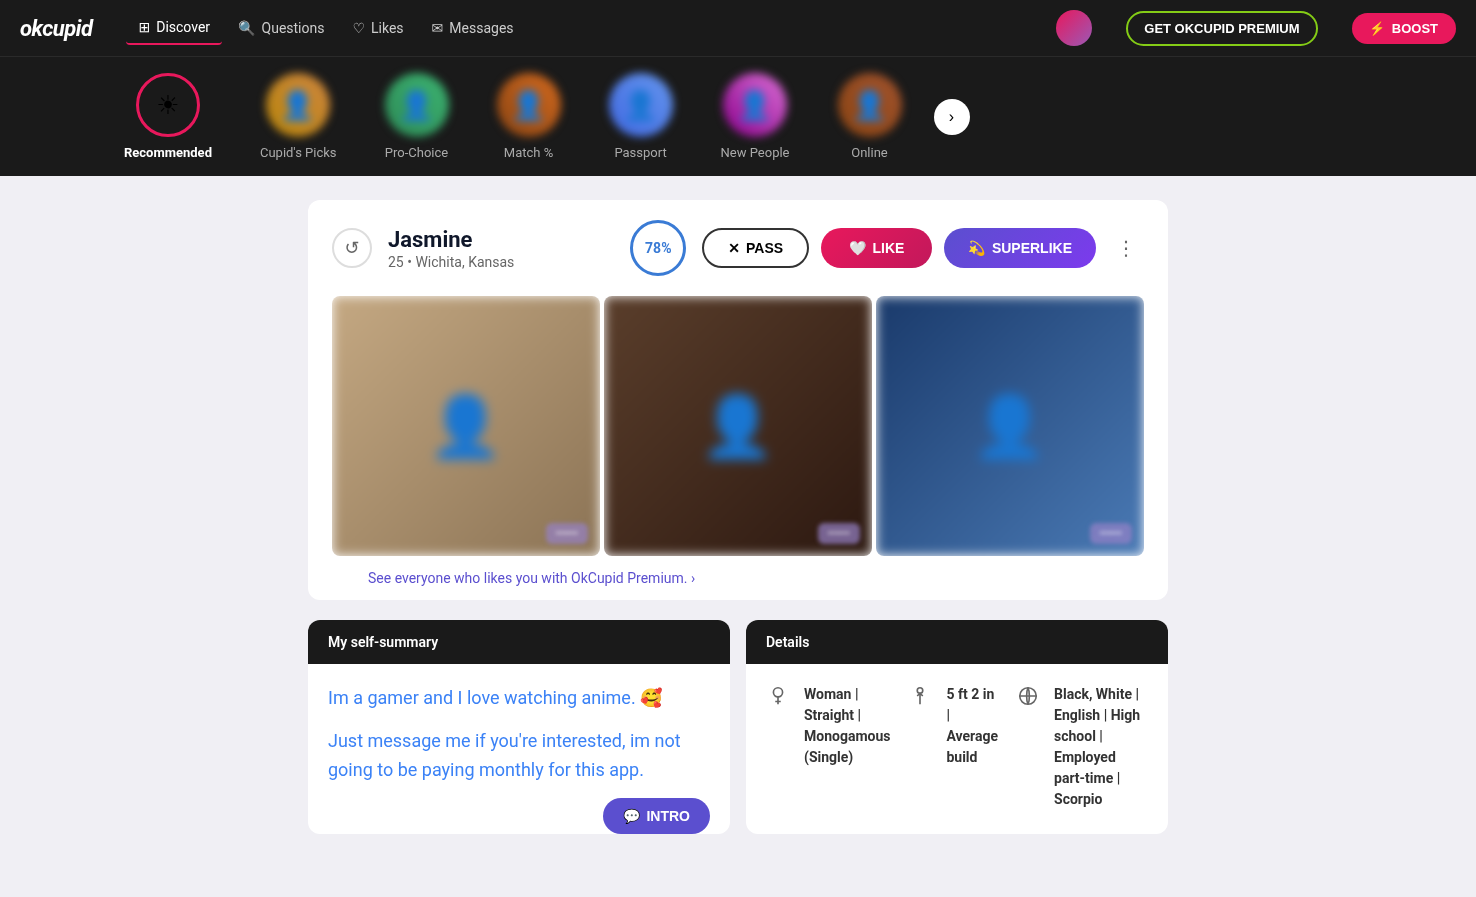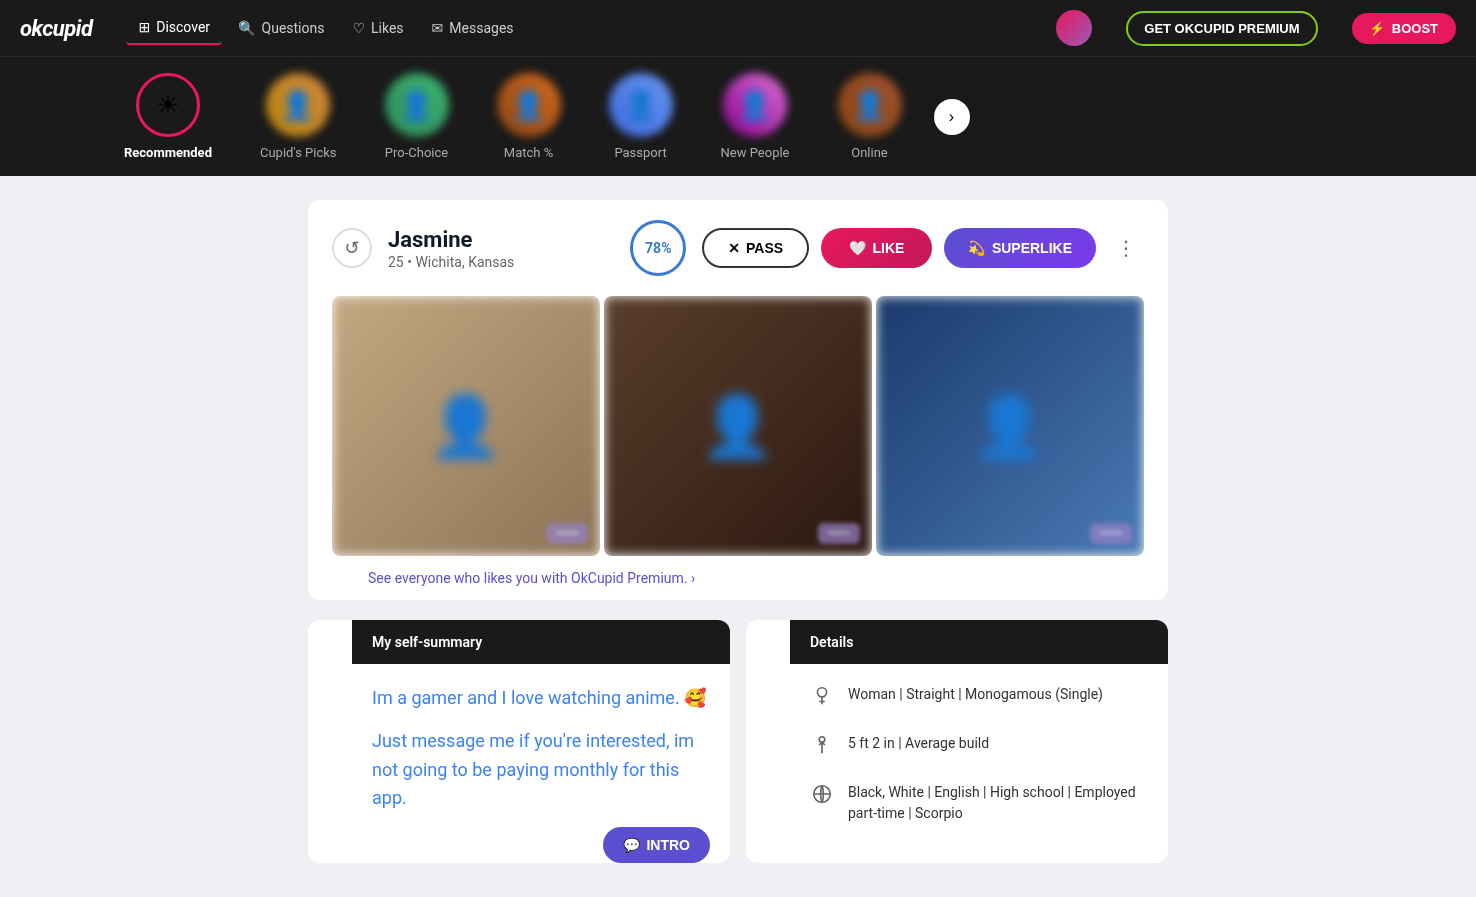--- a/index.html
+++ b/index.html
@@ -275,21 +275,20 @@
     
     .sections-row {
       display: grid;
       grid-template-columns: 1fr 1fr;
       gap: 16px;
     }
     .section-card {
       background: white;
       border-radius: 12px;
       overflow: hidden;
-      padding-left: 44px;
     }
     .section-header {
       background: #1a1a1a;
       color: white;
       padding: 14px 20px;
       font-size: 14px;
       font-weight: 600;
     }
     .section-body {
       padding: 20px;
@@ -307,21 +306,21 @@
       border: none;
       border-radius: 24px;
       padding: 10px 20px;
       font-size: 14px;
       font-weight: 600;
       cursor: pointer;
       display: flex;
       align-items: center;
       gap: 6px;
     }
-    .details-list { list-style: none; display: flex; flex-direction: column; gap: 18px; }
+    .details-list { list-style: none; display: flex; flex-direction: row; gap: 18px; font-weight: bold; }
     .detail-item {
       display: flex;
       align-items: flex-start;
       gap: 14px;
       font-size: 14px;
       color: #333;
       line-height: 1.5;
     }
     .detail-icon {
       font-size: 20px;

